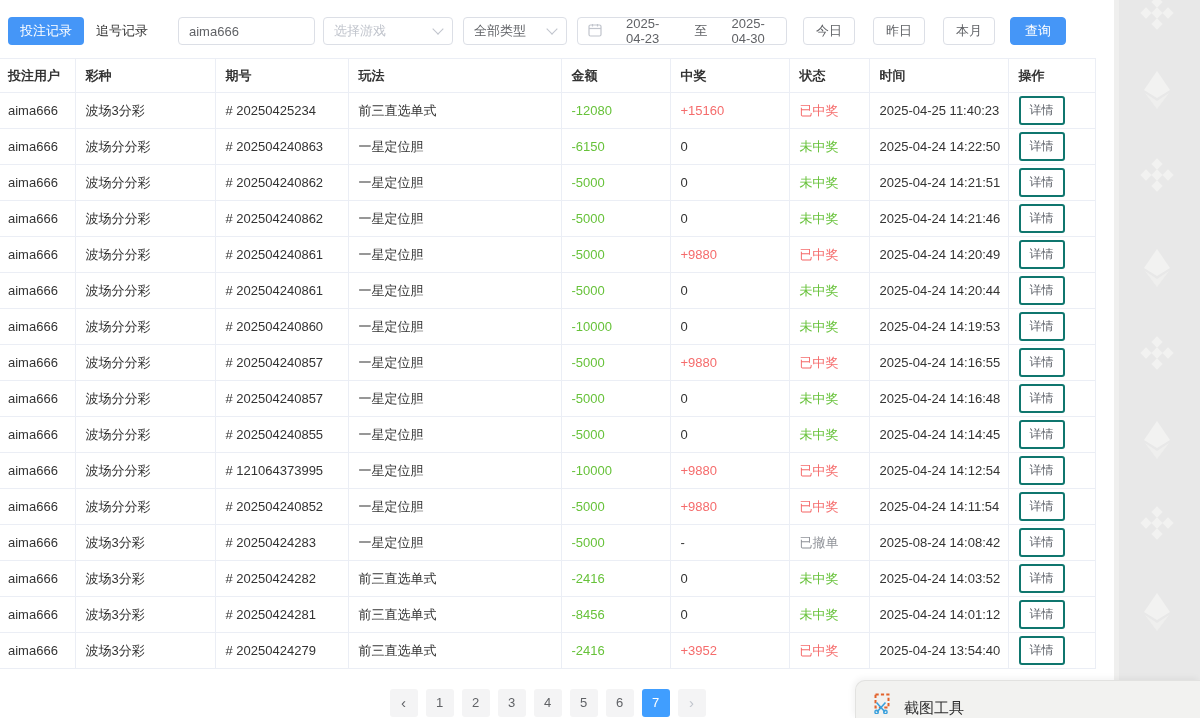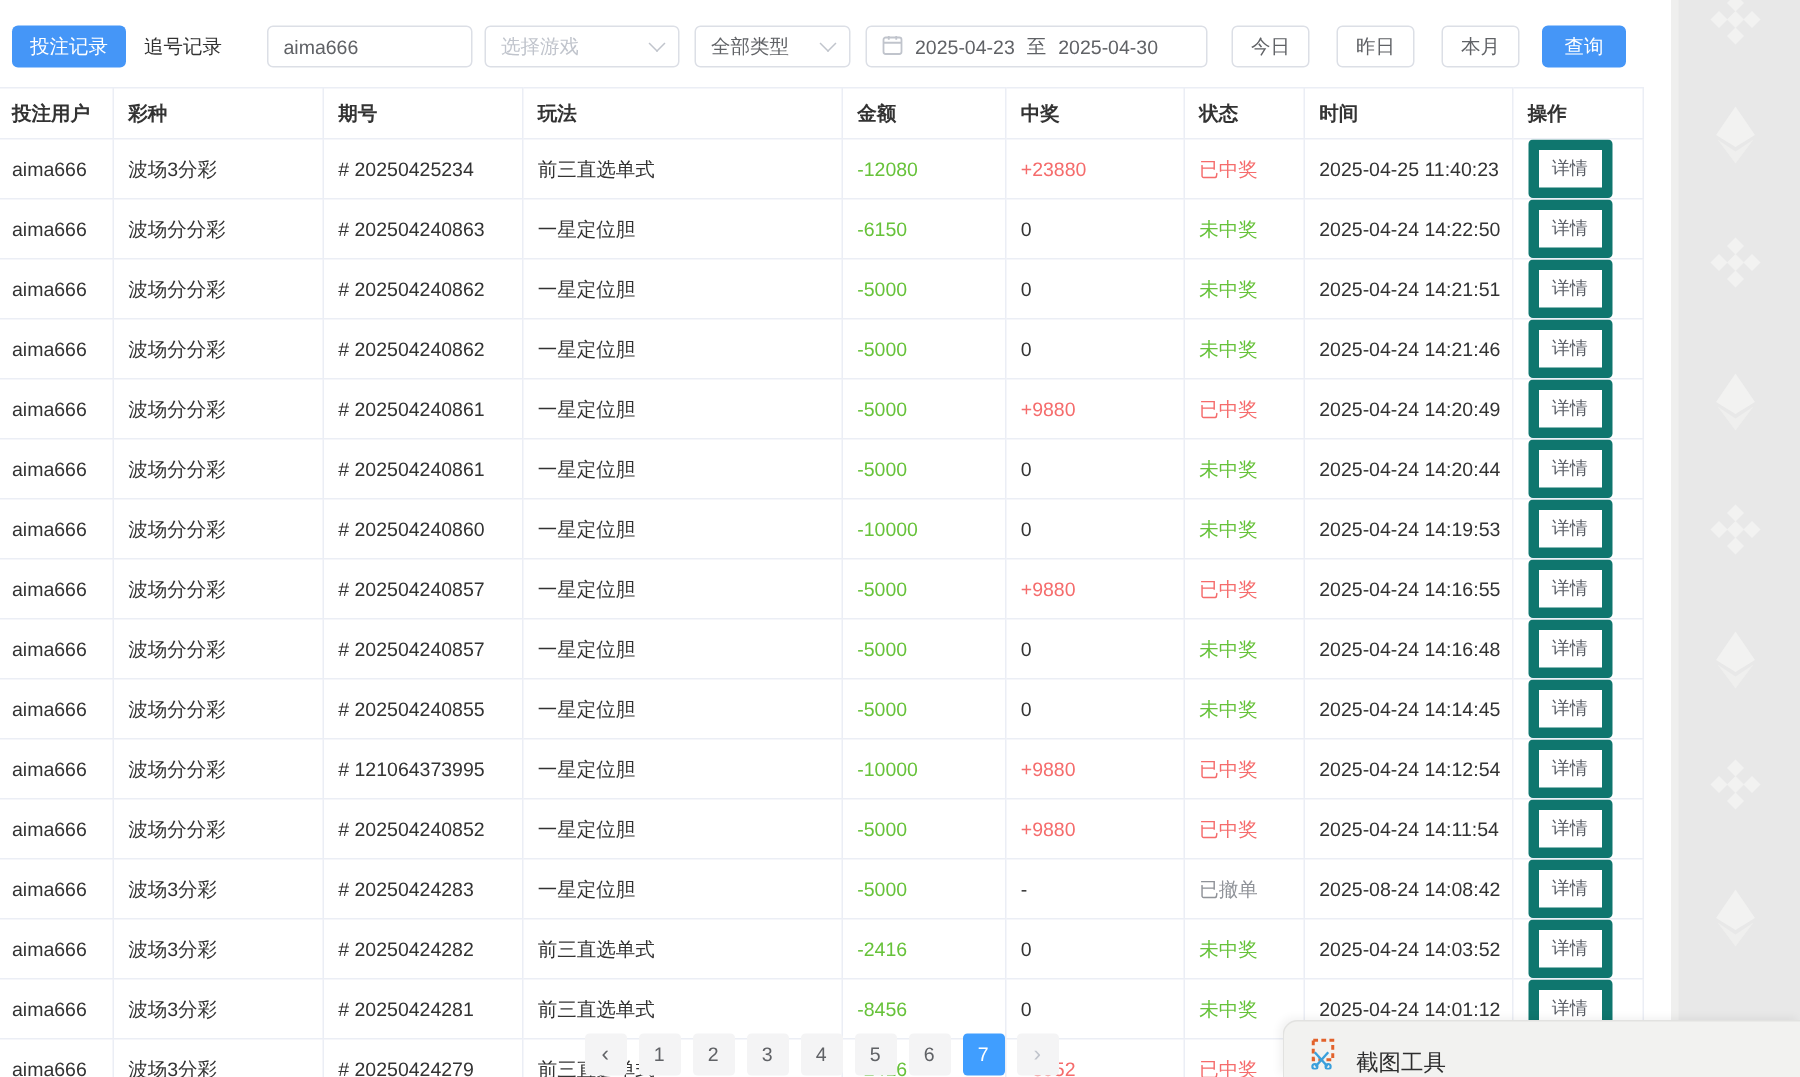--- a/index.html
+++ b/index.html
@@ -17,41 +17,41 @@
   .tab.active{background:#4596f7;color:#fff;}
   .tab.plain{color:#333;}
   .ctl{height:28px;border:1px solid #dcdfe6;border-radius:4px;background:#fff;font-size:13px;
        color:#606266;display:flex;align-items:center;box-sizing:border-box;}
   .inp{width:137px;padding:0 10px;margin-left:18px;outline:none;font-family:inherit;}
   .select{justify-content:space-between;padding:0 10px;cursor:pointer;}
   .sel-game{width:130px;margin-left:8px;color:#c0c4cc;}
   .sel-type{width:104px;margin-left:10px;}
   .chev{width:7px;height:7px;border-right:1.4px solid #c0c4cc;border-bottom:1.4px solid #c0c4cc;
         transform:rotate(45deg);margin-top:-4px;flex:none;}
-  .daterange{width:228px;margin-left:10px;padding:0 10px;justify-content:flex-start;gap:8px;cursor:pointer;}
+  .daterange{width:210px;margin-left:10px;padding:0 10px;justify-content:flex-start;gap:24px;cursor:pointer;}
   .cal-icon{flex:none;display:inline-block;}
   .btn{height:28px;border:1px solid #dcdfe6;border-radius:4px;background:#fff;color:#606266;
        font-size:13px;padding:0 12px;cursor:pointer;font-family:inherit;}
   .btn.q1{margin-left:16px;} .btn.q2{margin-left:18px;} .btn.q3{margin-left:18px;}
   .btn.primary{margin-left:15px;background:#4596f7;border-color:#4596f7;color:#fff;padding:0 14px;margin-top:32px;}
 
   
   .grid-wrap{position:absolute;top:58px;left:0;}
   table.grid{border-collapse:collapse;table-layout:fixed;width:1095px;font-size:13px;color:#333;background:#fff;}
   table.grid th,table.grid td{border:1px solid #ebeef5;padding:0 0 0 10px;text-align:left;
         overflow:hidden;white-space:nowrap;}
   table.grid tr>:first-child{border-left:none;padding-left:8px;}
   table.grid th{height:33px;font-weight:bold;color:#333;}
   table.grid td{height:35px;font-weight:normal;}
   td.c-amount{color:#67c23a;}
   td.win-pos{color:#f56c6c;}
   td.st-won{color:#f56c6c;}
   td.st-lost{color:#67c23a;}
   td.st-cancel{color:#909399;}
-  .detail-btn{font-size:12px;color:#5a5e66;border:7px solid #0f766e;border-radius:3px;background:#fff;
+  .detail-btn{font-size:12px;color:#5a5e66;border:2px solid #0f766e;border-radius:3px;background:#fff;
         padding:4px 9px;cursor:pointer;font-family:inherit;}
 
   
   .pagination{position:absolute;top:689px;left:0;width:1095px;display:flex;justify-content:center;align-items:center;}
   .pg{min-width:28px;height:28px;line-height:28px;text-align:center;background:#f4f4f5;color:#606266;
       border-radius:3px;margin:0 4px;font-size:13px;cursor:pointer;user-select:none;}
   .pg.active{background:#409eff;color:#fff;}
   .pg.arrow{font-size:15px;}
   .pg.next{color:#c0c4cc;}
 
@@ -186,21 +186,21 @@
             <th>操作</th>
           </tr>
         </thead>
       <tbody id="grid-body">
           <tr>
             <td>aima666</td>
             <td>波场3分彩</td>
             <td># 20250425234</td>
             <td>前三直选单式</td>
             <td class="c-amount">-12080</td>
-            <td class="win-pos">+23880</td>
+            <td class="win-pos">+15160</td>
             <td class="st-won">已中奖</td>
             <td>2025-04-25 11:40:23</td>
             <td><button class="detail-btn">详情</button></td>
           </tr>
           <tr>
             <td>aima666</td>
             <td>波场分分彩</td>
             <td># 202504240863</td>
             <td>一星定位胆</td>
             <td class="c-amount">-6150</td>

